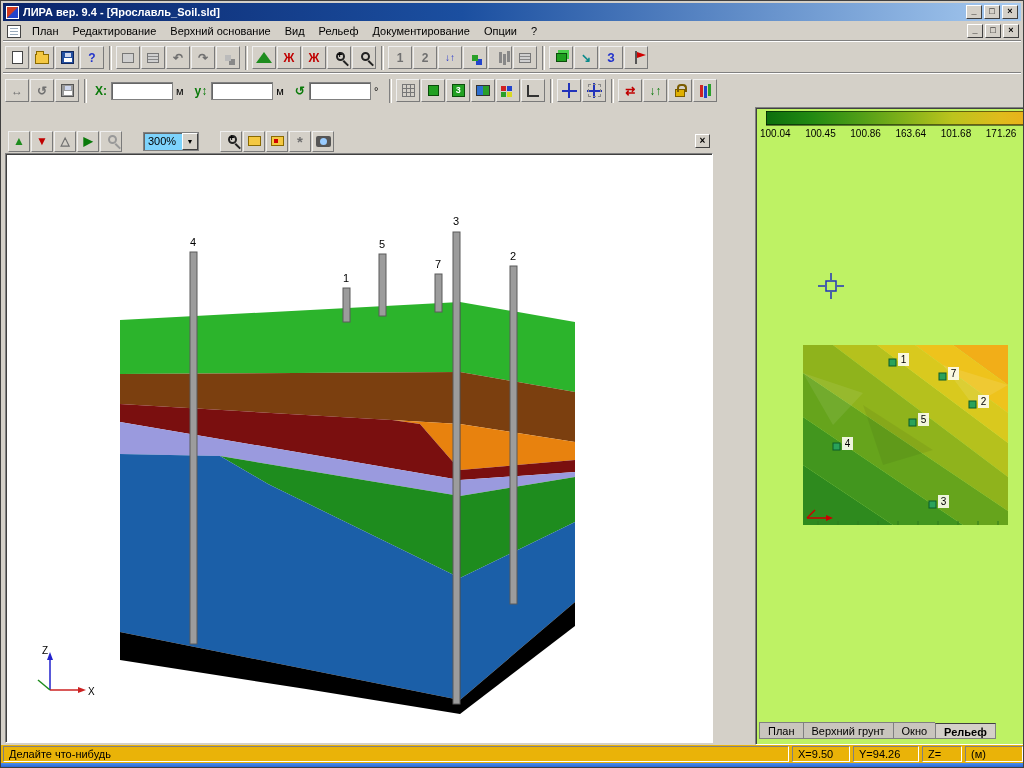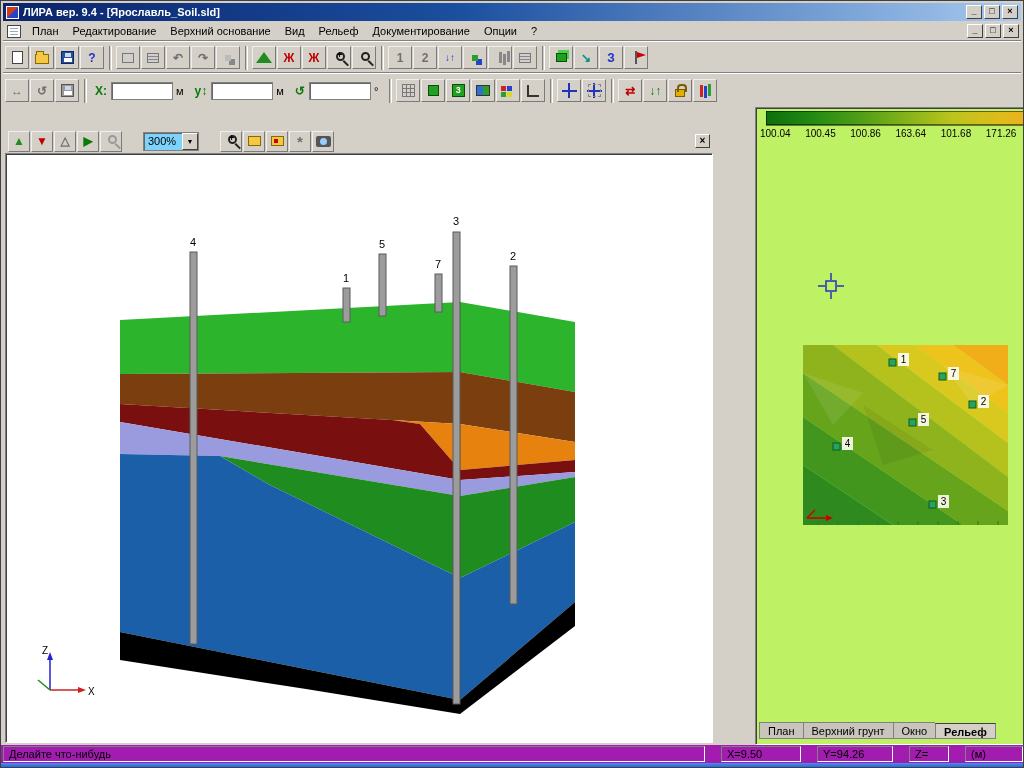--- a/index.html
+++ b/index.html
@@ -96,22 +96,22 @@
   .legend-bar{position:absolute;left:10px;top:3px}
   .legend-labels{position:absolute;left:4px;top:20px;width:296px;display:flex;justify-content:space-between;font-size:10px}
   .cross-cursor{position:absolute;left:62px;top:165px}
   .relief-map{position:absolute;left:47px;top:237px}
   .tabs{position:absolute;left:3px;bottom:5px;display:flex;align-items:flex-end}
   .tab{padding:2px 8px;height:17px;background:#c9c5bd;border:1px solid #808080;border-right:none;white-space:nowrap}
   .tab:last-child{border-right:1px solid #808080}
   .tab.active{background:#d4d0c8;height:16px;border-top:1px solid #404040;font-weight:bold}
 
   
-  .statusbar{position:absolute;left:0;top:744px;width:1024px;height:18px;background:#a21caf;
-    display:flex;align-items:center;gap:16px;padding:1px 2px}
+  .statusbar{position:absolute;left:0;top:744px;width:1024px;height:18px;background:#eab308;
+    display:flex;align-items:center;gap:3px;padding:1px 2px}
   .sb{border:1px solid;border-color:#808080 #fff #fff #808080;padding:1px 5px;white-space:nowrap}
   .sb.msg{flex:1}
   .taskbar-strip{position:absolute;left:0;top:762px;width:1024px;height:6px;background:linear-gradient(#4a8df0,#1b55c8)}
 </style>
 </head>
 <body>
 
 <div class="win">
 
   <div class="titlebar">
@@ -446,20 +446,20 @@
     <div class="tabs">
       <span class="tab">План</span>
       <span class="tab">Верхний грунт</span>
       <span class="tab">Окно</span>
       <span class="tab active">Рельеф</span>
     </div>
   </div>
 
   <div class="statusbar">
     <span class="sb msg">Делайте что-нибудь</span>
-    <span class="sb" style="width:80px">X=9.50</span>
-    <span class="sb" style="width:76px">Y=94.26</span>
+    <span class="sb" style="width:58px">X=9.50</span>
+    <span class="sb" style="width:66px">Y=94.26</span>
     <span class="sb" style="width:40px">Z=</span>
     <span class="sb" style="width:58px">(м)</span>
   </div>
   <div class="taskbar-strip"></div>
 
 </div>
 
 </body></html>

